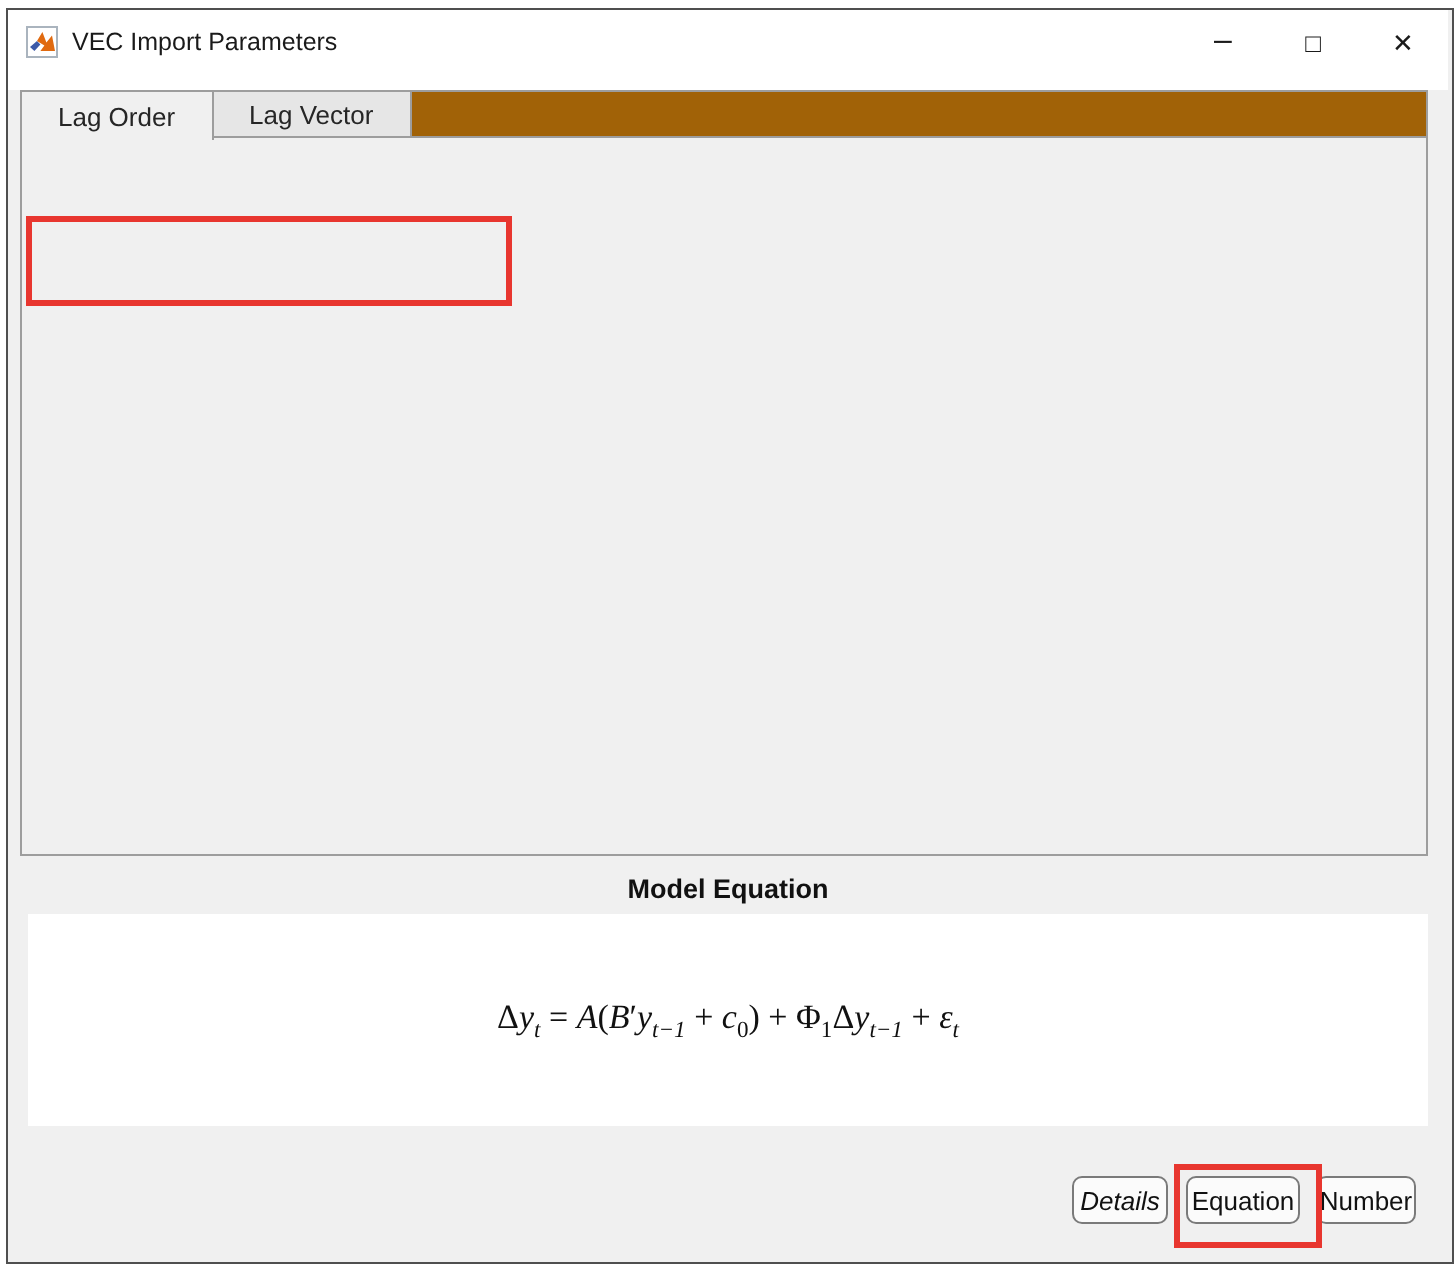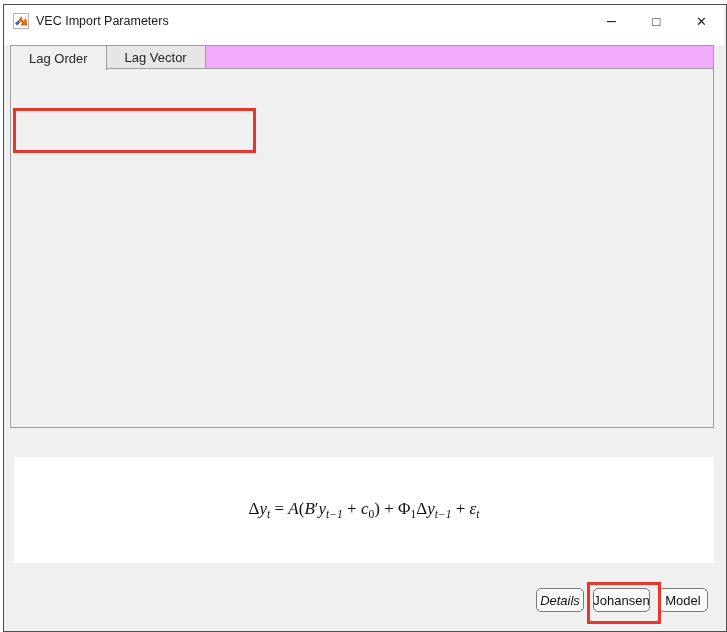--- a/index.html
+++ b/index.html
@@ -6,21 +6,21 @@
   body{width:727px;height:632px;background:#fdfdfd;font-family:"Liberation Sans",sans-serif;position:relative;overflow:hidden;}
   .screen{position:absolute;left:0;top:0;width:727px;height:632px;background:#ffffff;}
   .window{position:absolute;left:3px;top:4px;width:722px;height:626px;background:#f0f0f0;border:1px solid #4f4f4f;box-sizing:content-box;}
   .titlebar{position:absolute;left:0;top:0;width:720px;height:40px;background:#ffffff;display:flex;align-items:flex-start;}
   .app-icon{position:absolute;left:9px;top:8px;width:16px;height:16px;}
   .win-title{position:absolute;left:32px;top:9px;font-size:12.5px;color:#1a1a1a;}
   .controls{position:absolute;right:0;top:0;height:32px;display:flex;}
   .ctrl{width:45px;height:32px;display:flex;align-items:center;justify-content:center;font-size:13px;color:#1a1a1a;cursor:pointer;}
   .ctrl.min{font-size:16px;}
   
-  .tabstrip{position:absolute;left:6px;top:40px;width:704px;height:23px;background:#f0abfc;border:1px solid #9d9d9d;border-bottom:none;box-sizing:border-box;display:flex;}
+  .tabstrip{position:absolute;left:6px;top:40px;width:704px;height:23px;background:#a16207;border:1px solid #9d9d9d;border-bottom:none;box-sizing:border-box;display:flex;}
   .tab{padding:0 18px;display:flex;align-items:center;font-size:13px;color:#262626;border-right:1px solid #9d9d9d;background:#e6e6e6;position:relative;box-sizing:border-box;cursor:pointer;}
   .tab.active{background:#f0f0f0;border-left:none;z-index:3;height:25px;top:-1px;border-top:1px solid #9d9d9d;}
   .tabpanel{position:absolute;left:6px;top:63px;width:704px;height:360px;border:1px solid #9d9d9d;background:#f0f0f0;box-sizing:border-box;z-index:1;}
   
   .hl-box{position:absolute;border:3px solid var(--hl,#e8362f);background:transparent;z-index:5;pointer-events:none;}
   .redbox1{left:9px;top:103px;width:237px;height:39px;}
   .redbox2{left:583px;top:577px;width:68px;height:36px;}
   .fldlabel{position:absolute;font-size:13px;color:#1a1a1a;}
   .lbl-johansen{left:21px;top:115px;}
   .lbl-rank{left:21px;top:150px;}
@@ -217,23 +217,24 @@
           <tr class="brow">
             <th>INT_S</th>
             <td>NaN</td>
           </tr>
           <tr class="filler">
             <td colspan="2"></td>
           </tr>
         </tbody>
       </table>
 
+    <div class="eq-title">Model Equation</div>
     <div class="eq-box">
       <div class="equation"><span>Δ</span><span class="it">y</span><sub class="it">t</sub><span> = </span><span class="it">A</span><span>(</span><span class="it">B</span><span>′</span><span class="it">y</span><sub class="it">t−1</sub><span> + </span><span class="it">c</span><sub>0</sub><span>) + Φ</span><sub>1</sub><span>Δ</span><span class="it">y</span><sub class="it">t−1</sub><span> + </span><span class="it">ε</span><sub class="it">t</sub></div>
     </div>
 
     <div class="hl-box redbox2"></div>
     <div class="btn btn-details">Details</div>
-    <div class="btn btn-estimate">Johansen</div>
-    <div class="btn btn-cancel">Model</div>
+    <div class="btn btn-estimate">Equation</div>
+    <div class="btn btn-cancel">Number</div>
 
   </div>
 </div>
 
 </body></html>

